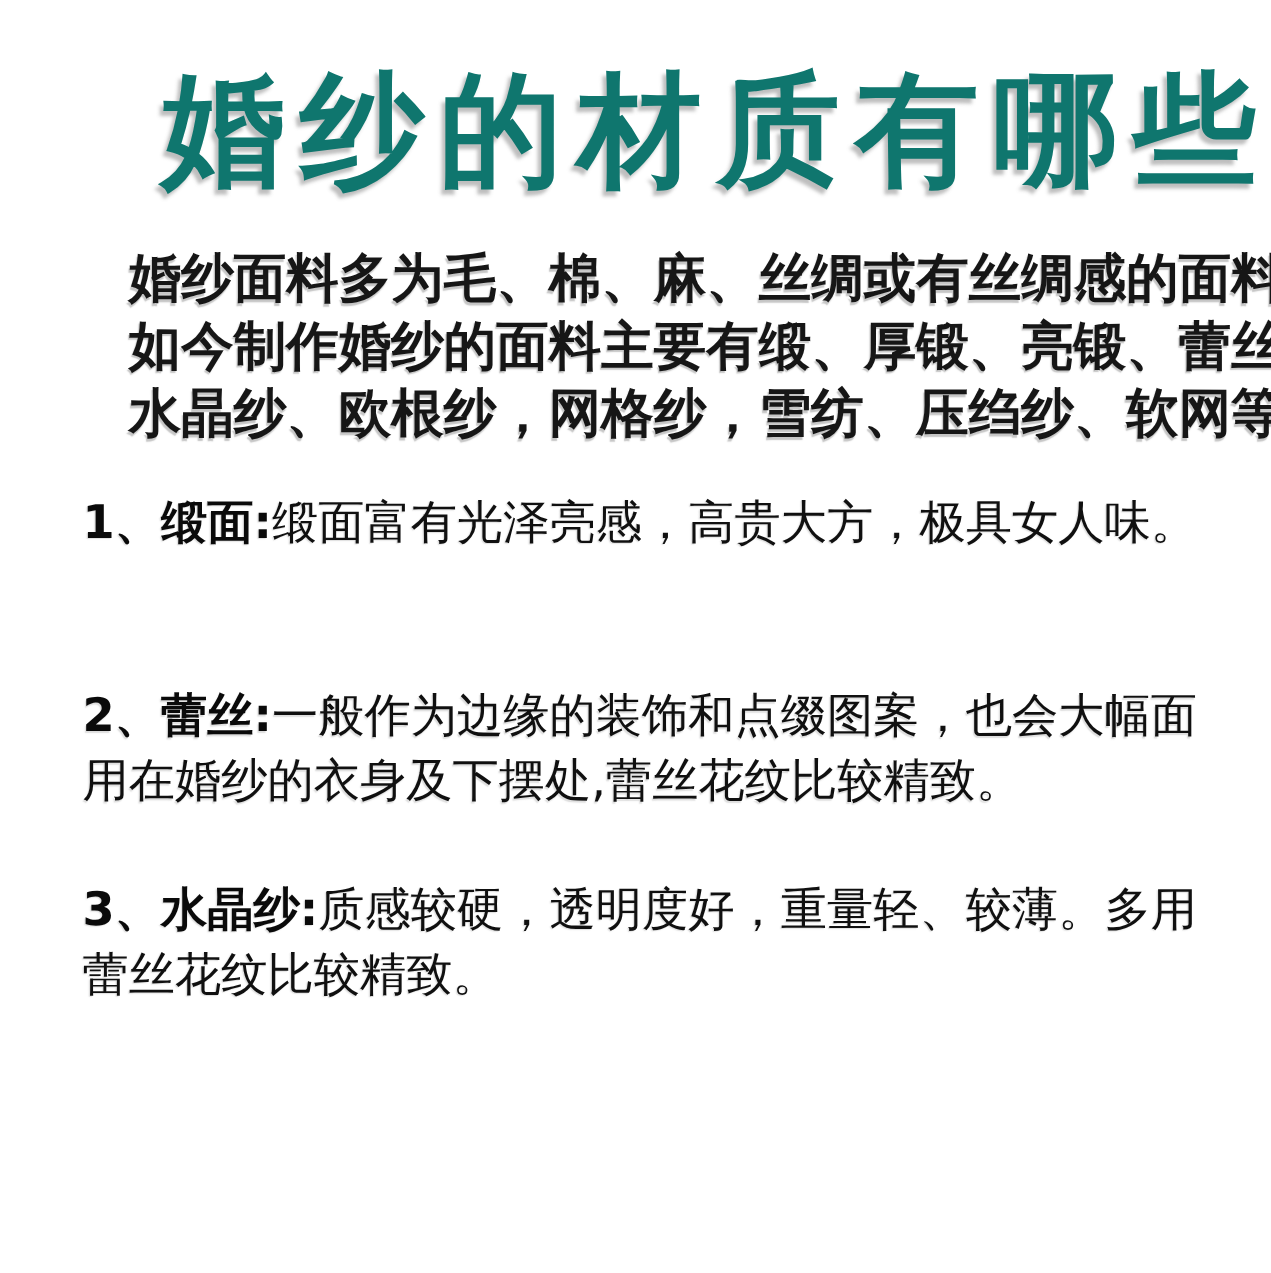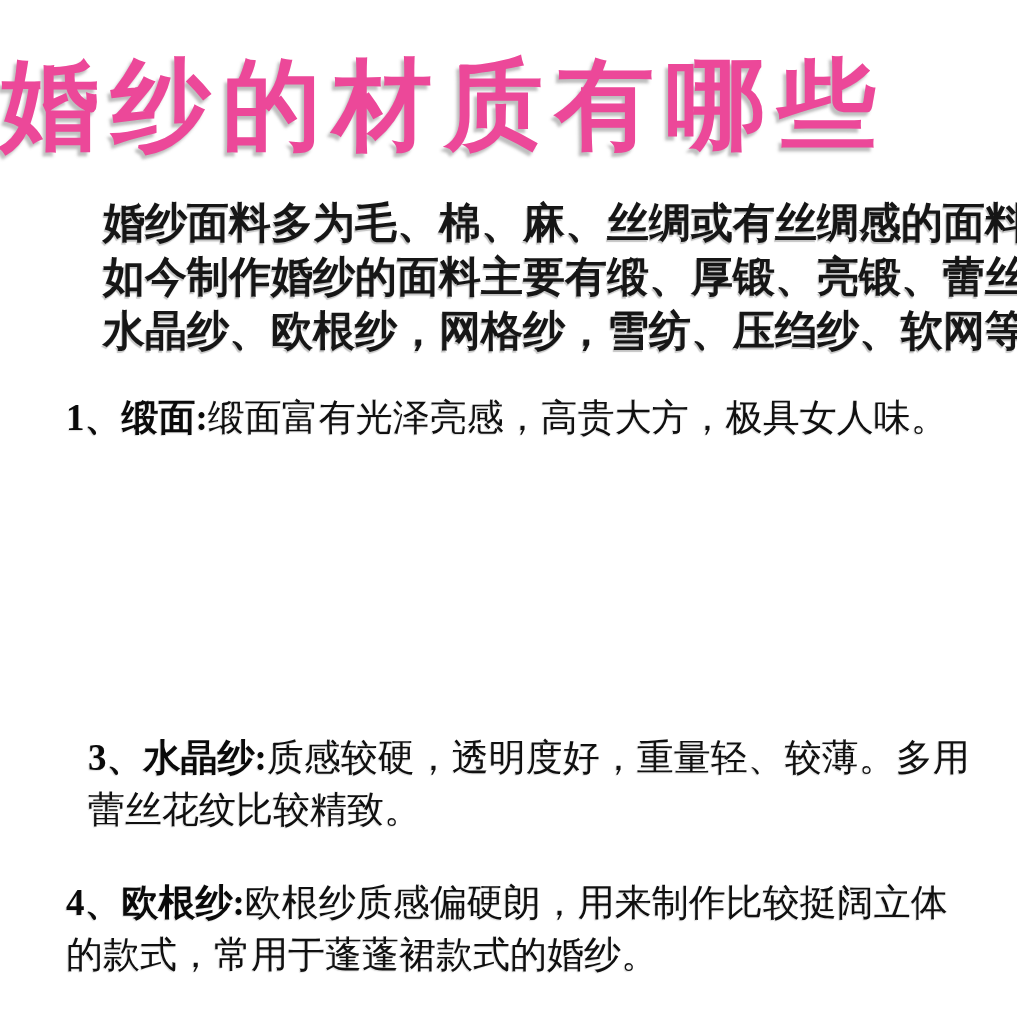--- a/index.html
+++ b/index.html
@@ -14,26 +14,26 @@
     background: #ffffff;
     overflow: hidden;
     font-family: "DejaVu Sans", sans-serif;
     color: #141414;
   }
   .title {
     position: absolute;
     top: 46px;
     left: 0;
     width: 1017px;
-    text-align: left;
+    text-align: right;
     font-size: 99px;
     line-height: 118px;
     font-weight: 900;
     letter-spacing: 12px;
-    color: #ec4899;
+    color: #0f766e;
     text-shadow: -3px 4px 3px rgba(110,110,110,0.45);
     white-space: nowrap;
   }
   .intro {
     position: absolute;
     top: 196px;
     left: 103px;
     width: 850px;
     font-size: 42px;
     line-height: 54px;
@@ -46,52 +46,51 @@
   .section {
     position: absolute;
     left: 66px;
     width: 910px;
     font-size: 37px;
     line-height: 52px;
     font-weight: 400;
     color: #101010;
     text-shadow: -1px 1px 1px rgba(120,120,120,0.25);
     white-space: nowrap;
-    font-family: Liberation Serif, serif;
   }
   .section .label {
     font-weight: 800;
     color: #0a0a0a;
   }
   .s1 { top: 392px; }
   .s2 { top: 547px; }
-  .s3 { top: 732px; margin-left: 22px; }
+  .s3 { top: 702px; }
   .s4 { top: 877px; }
 </style>
 </head>
 <body>
 
 <div class="page">
 
   <div class="title">婚纱的材质有哪些</div>
 
   <div class="intro">
     <span>婚纱面料多为毛、棉、麻、丝绸或有丝绸感的面料，</span><br>
     <span>如今制作婚纱的面料主要有缎、厚锻、亮锻、蕾丝、</span><br>
     <span>水晶纱、欧根纱，网格纱，雪纺、压绉纱、软网等。</span>
   </div>
 
   <div class="section s1">
     <span class="label">1、缎面:</span><span>缎面富有光泽亮感，高贵大方，极具女人味。</span><br>
   </div>
 
+  <div class="section s2">
+    <span class="label">2、蕾丝:</span><span>一般作为边缘的装饰和点缀图案，也会大幅面</span><br>
+    <span>用在婚纱的衣身及下摆处,蕾丝花纹比较精致。</span>
+  </div>
 
   <div class="section s3">
     <span class="label">3、水晶纱:</span><span>质感较硬，透明度好，重量轻、较薄。多用</span><br>
     <span>蕾丝花纹比较精致。</span>
   </div>
 
-  <div class="section s4">
-    <span class="label">4、欧根纱:</span><span>欧根纱质感偏硬朗，用来制作比较挺阔立体</span><br>
-    <span>的款式，常用于蓬蓬裙款式的婚纱。</span>
-  </div>
 
 </div>
 
 </body></html>

